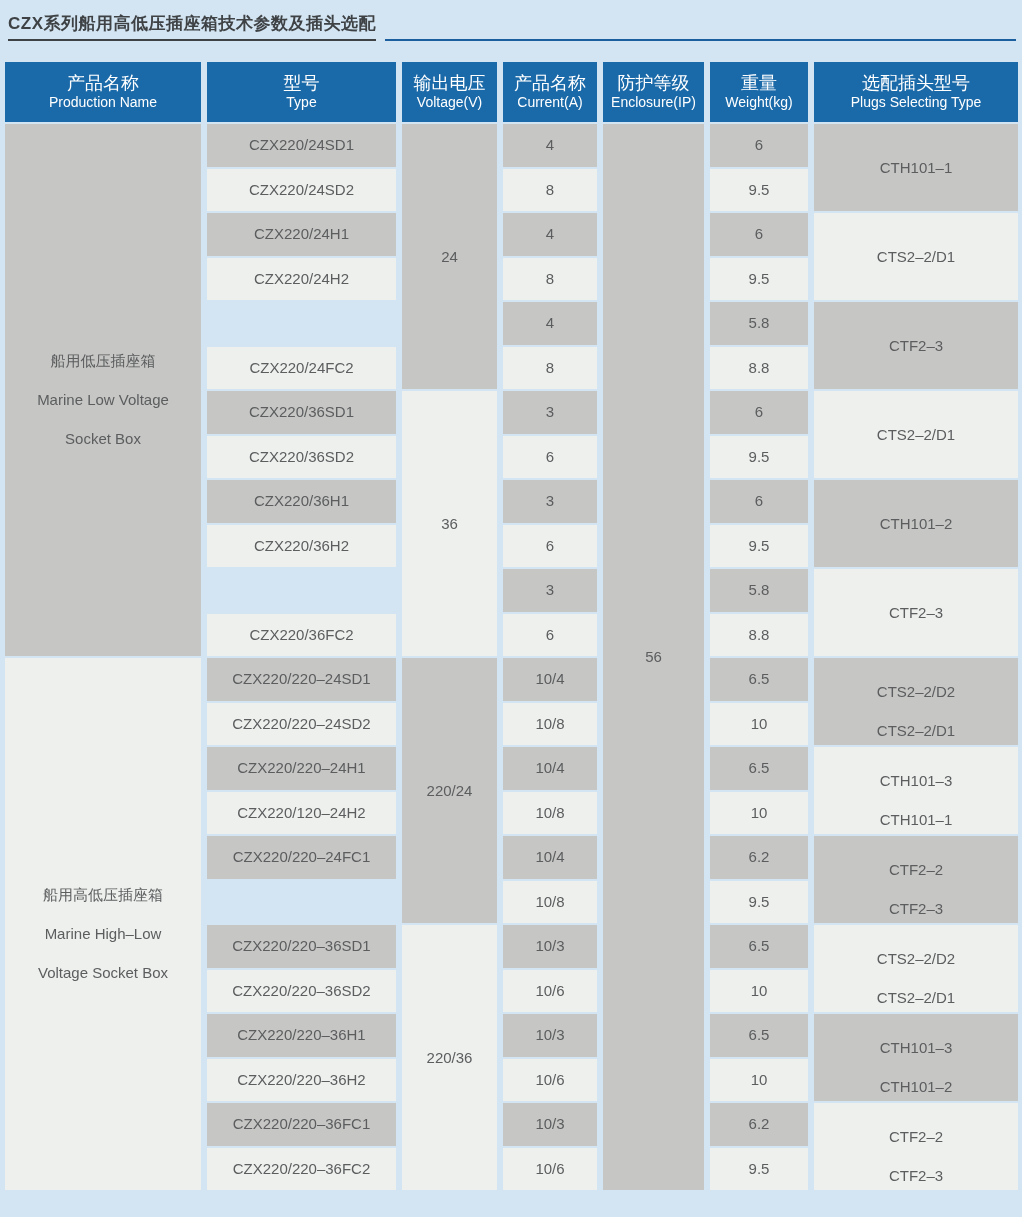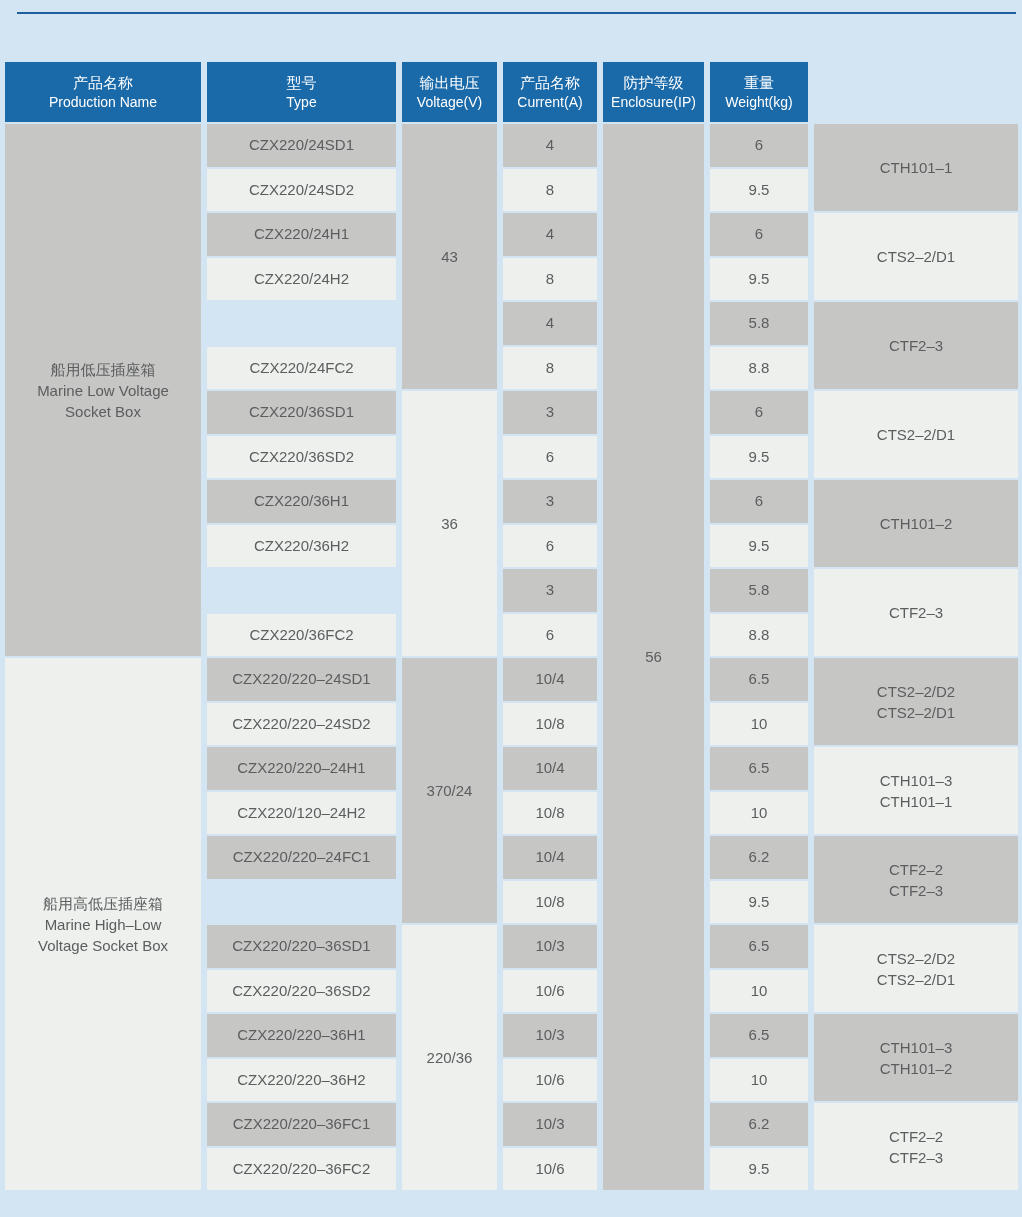--- a/index.html
+++ b/index.html
@@ -14,32 +14,33 @@
 
   .table { position:absolute; top:62px; left:5px; width:1013px;
            display:grid;
            grid-template-columns:196px 189px 95px 94px 101px 98px 1fr;
            grid-template-rows:60px repeat(24, 42.5px);
            gap:2px 6px; }
 
   .c { display:flex; flex-direction:column; align-items:center; justify-content:center;
        text-align:center; font-size:15px; color:#5b5d5f; line-height:20px; }
   .h { background:#1a69a8; color:#ffffff; }
-  .hz { font-size:15px; line-height:20px; }
+  .hz { font-size:18px; line-height:20px; }
   .he { font-size:14px; line-height:19px; }
   .g { background:#c6c6c4; }
   .l { background:#eef0ed; }
-  .pr div, .pg div { line-height:21px; }
+  .pr div, .pg div { line-height:21px;margin-top:18px; }
 </style>
 </head>
 <body>
 
 <div class="page">
 
   <div class="title-row">
+    <span class="title">CZX系列船用高低压插座箱技术参数及插头选配</span>
     <span class="title-line"></span>
   </div>
 
   <div class="table">
 
     <div class="c h" style="grid-area:1/1">
         <div class="hz">产品名称</div>
         <div class="he">Production Name</div>
       </div>
     <div class="c h" style="grid-area:1/2">
@@ -54,20 +55,24 @@
         <div class="hz">产品名称</div>
         <div class="he">Current(A)</div>
       </div>
     <div class="c h" style="grid-area:1/5">
         <div class="hz">防护等级</div>
         <div class="he">Enclosure(IP)</div>
       </div>
     <div class="c h" style="grid-area:1/6">
         <div class="hz">重量</div>
         <div class="he">Weight(kg)</div>
+      </div>
+    <div class="c h" style="grid-area:1/7">
+        <div class="hz">选配插头型号</div>
+        <div class="he">Plugs Selecting Type</div>
       </div>
 
     <div class="c g pr" style="grid-row:2/span 12;grid-column:1">
         <div>船用低压插座箱</div>
         <div>Marine Low Voltage</div>
         <div>Socket Box</div>
       </div>
     <div class="c l pr" style="grid-row:14/span 12;grid-column:1">
         <div>船用高低压插座箱</div>
         <div>Marine High–Low</div>
@@ -89,23 +94,23 @@
     <div class="c g" style="grid-area:16/2">CZX220/220–24H1</div>
     <div class="c l" style="grid-area:17/2">CZX220/120–24H2</div>
     <div class="c g" style="grid-area:18/2">CZX220/220–24FC1</div>
     <div class="c g" style="grid-area:20/2">CZX220/220–36SD1</div>
     <div class="c l" style="grid-area:21/2">CZX220/220–36SD2</div>
     <div class="c g" style="grid-area:22/2">CZX220/220–36H1</div>
     <div class="c l" style="grid-area:23/2">CZX220/220–36H2</div>
     <div class="c g" style="grid-area:24/2">CZX220/220–36FC1</div>
     <div class="c l" style="grid-area:25/2">CZX220/220–36FC2</div>
 
-    <div class="c g" style="grid-row:2/span 6;grid-column:3">43</div>
+    <div class="c g" style="grid-row:2/span 6;grid-column:3">24</div>
     <div class="c l" style="grid-row:8/span 6;grid-column:3">36</div>
-    <div class="c g" style="grid-row:14/span 6;grid-column:3">370/24</div>
+    <div class="c g" style="grid-row:14/span 6;grid-column:3">220/24</div>
     <div class="c l" style="grid-row:20/span 6;grid-column:3">220/36</div>
 
     <div class="c g" style="grid-area:2/4">4</div>
     <div class="c l" style="grid-area:3/4">8</div>
     <div class="c g" style="grid-area:4/4">4</div>
     <div class="c l" style="grid-area:5/4">8</div>
     <div class="c g" style="grid-area:6/4">4</div>
     <div class="c l" style="grid-area:7/4">8</div>
     <div class="c g" style="grid-area:8/4">3</div>
     <div class="c l" style="grid-area:9/4">6</div>

